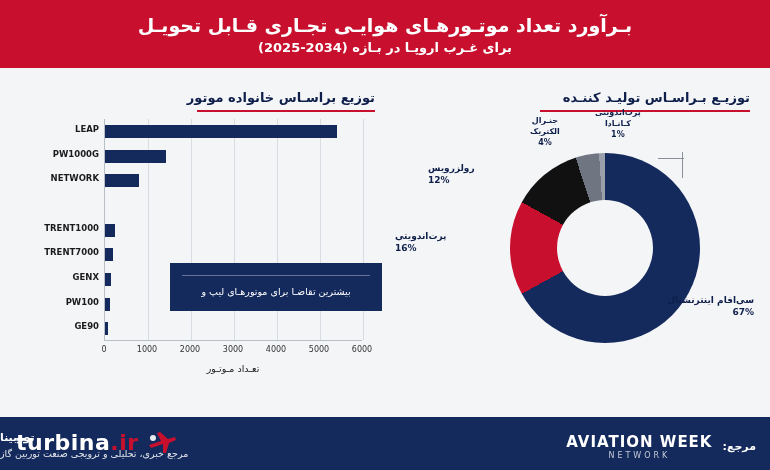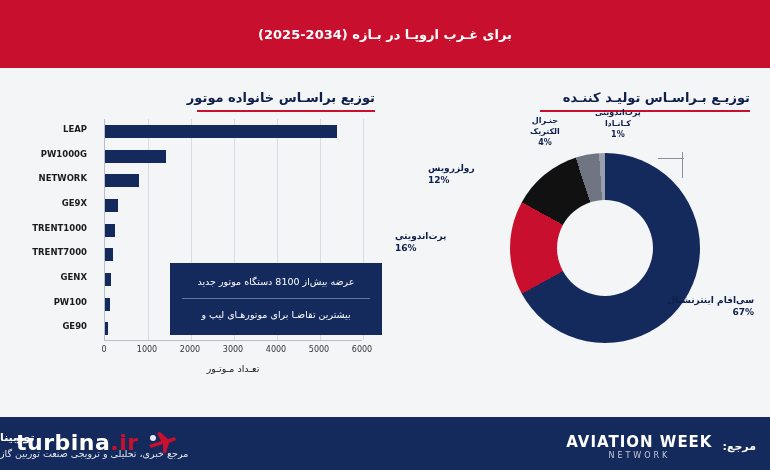--- a/index.html
+++ b/index.html
@@ -96,21 +96,21 @@
   }
   .bar-rect {
     position: absolute;
     left: 0; top: 0;
     height: 13px;
     background: #142a5c;
   }
   .bar-label {
     position: absolute;
     right: 100%;
-    margin-right: 18px;
+    margin-right: 6px;
     top: -1px;
     font-size: 8.5px;
     color: #1b1b1b;
     font-weight: bold;
     white-space: nowrap;
     direction: ltr;
   }
   .x-tick {
     position: absolute;
     top: 4px;
@@ -229,20 +229,21 @@
   .aw-logo .l2 { color: #c3c9d4; font-size: 8px; letter-spacing: 3px; }
 
   .plane-icon { display: block; }
 </style>
 </head>
 <body>
 
 <div class="page">
 
   <div class="header">
+    <div class="header-title">بـرآورد تعداد موتـورهـای هوایـی تجـاری قـابل تحویـل</div>
     <div class="header-sub">برای غـرب اروپـا در بـازه (2034-2025)</div>
   </div>
 
   <div class="body-area">
 
     <div class="sec-title" id="bar-title">توزیع براسـاس خانواده موتور</div>
     <div class="title-rule" id="bar-rule"></div>
 
     <div class="sec-title" id="pie-title">توزیـع بـراسـاس تولیـد کننـده</div>
     <div class="title-rule" id="pie-rule"></div>
@@ -260,24 +261,20 @@
             <div class="bar-label">LEAP</div>
           </div>
           <div class="bar-row" style="top: 30.5px; width: 258px;">
             <div class="bar-rect" style="width: 61.06px; background: rgb(20, 42, 92);"></div>
             <div class="bar-label">PW1000G</div>
           </div>
           <div class="bar-row" style="top: 55.1667px; width: 258px;">
             <div class="bar-rect" style="width: 34.4px; background: rgb(20, 42, 92);"></div>
             <div class="bar-label">NETWORK</div>
           </div>
-          <div class="bar-row" style="top: 79.8333px; width: 258px;">
-            <div class="bar-rect" style="width: 12.9px; background: rgb(20, 42, 92);"></div>
-            <div class="bar-label">GE9X</div>
-          </div>
           <div class="bar-row" style="top: 104.5px; width: 258px;">
             <div class="bar-rect" style="width: 9.89px; background: rgb(20, 42, 92);"></div>
             <div class="bar-label">TRENT1000</div>
           </div>
           <div class="bar-row" style="top: 129.167px; width: 258px;">
             <div class="bar-rect" style="width: 7.74px; background: rgb(20, 42, 92);"></div>
             <div class="bar-label">TRENT7000</div>
           </div>
           <div class="bar-row" style="top: 153.833px; width: 258px;">
             <div class="bar-rect" style="width: 6.45px; background: rgb(20, 42, 92);"></div>
@@ -297,21 +294,20 @@
           <div class="x-tick" style="left: 117px; top: 232px;">1000</div>
           <div class="x-tick" style="left: 160px; top: 232px;">2000</div>
           <div class="x-tick" style="left: 203px; top: 232px;">3000</div>
           <div class="x-tick" style="left: 246px; top: 232px;">4000</div>
           <div class="x-tick" style="left: 289px; top: 232px;">5000</div>
           <div class="x-tick" style="left: 332px; top: 232px;">6000</div>
         </div>
       <div class="x-axis-title">تعـداد مـوتـور</div>
 
       <div class="callout">
-        <p>عرضه بیش‌از 8100 دستگاه موتور جدید</p>
         <div class="divider"></div>
         <p>بیشترین تقاضـا برای موتورهـای لیپ و</p>
       </div>
     </div>
 
     <div class="pie-panel">
       <div class="donut-wrap">
         <div class="donut" id="donut" style="background: conic-gradient(rgb(20, 42, 92) 0deg, rgb(20, 42, 92) 241.2deg, rgb(200, 16, 46) 241.2deg, rgb(200, 16, 46) 298.8deg, rgb(17, 17, 17) 298.8deg, rgb(17, 17, 17) 342deg, rgb(111, 118, 130) 342deg, rgb(111, 118, 130) 356.4deg, rgb(154, 160, 171) 356.4deg, rgb(154, 160, 171) 360deg);"></div>
         <div class="donut-hole"></div>
       </div>

